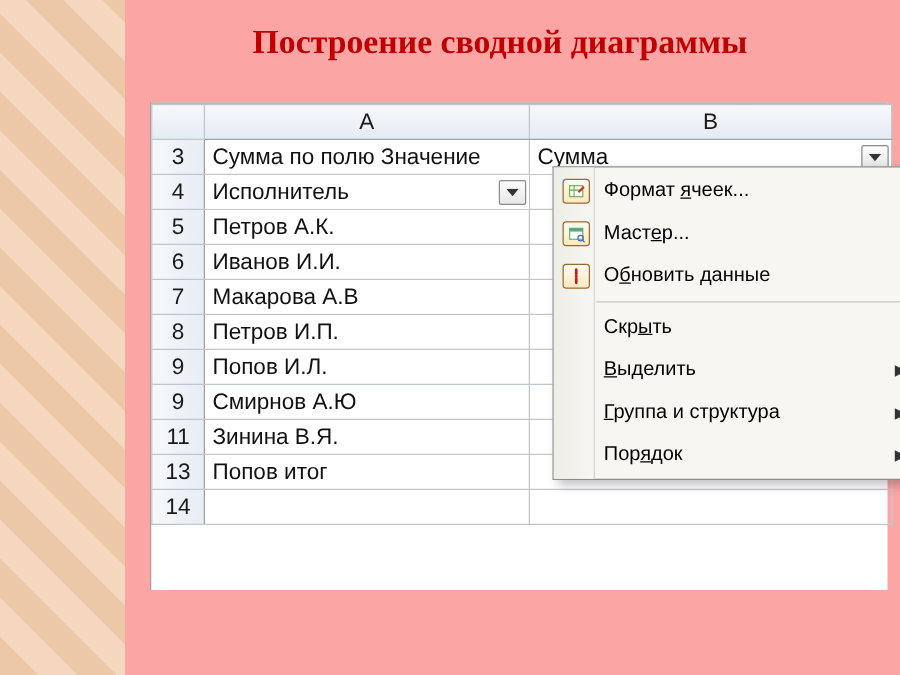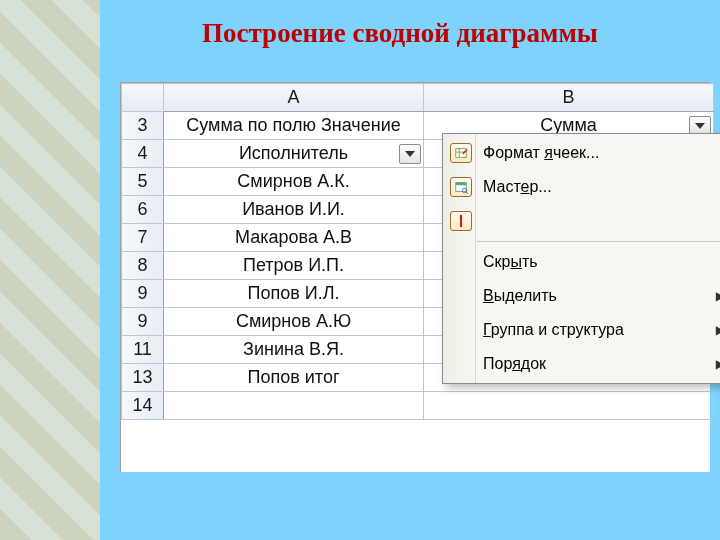--- a/index.html
+++ b/index.html
@@ -6,21 +6,21 @@
   html, body {
     margin: 0; padding: 0;
     width: 720px; height: 540px;
     overflow: hidden;
     font-family: Tahoma, Verdana, Arial, sans-serif;
     background: #fff;
   }
   .slide {
     position: relative;
     width: 720px; height: 540px;
-    background: #7dd3fc;
+    background: #fca5a5;
   }
   .side-pattern {
     position: absolute;
     left: 0; top: 0;
     width: 100px; height: 540px;
     background:
       repeating-linear-gradient(45deg,
         #e8d4a8 0 22px,
         #f3e7c8 22px 44px);
     opacity: 0.75;
@@ -49,21 +49,20 @@
     width: 100%;
     font-size: 18px;
     color: #111;
   }
   table.sheet td, table.sheet th {
     border: 1px solid #c1c6cc;
     padding: 3px 6px;
     height: 28px;
     white-space: nowrap;
     overflow: hidden;
-    text-align: center;
   }
   table.sheet th.colhdr {
     background: linear-gradient(#f6f8fb, #e4ebf3);
     text-align: center;
     font-weight: 400;
     color: #1a1a1a;
     border-bottom: 1px solid #9aa3ad;
   }
   table.sheet th.rowhdr {
     background: linear-gradient(to right,#f6f8fb,#e7edf4);
@@ -183,21 +182,21 @@
             <th class="rowhdr">4</th>
             <td class="picked">Исполнитель<div class="dropdown-pill">
                 <svg viewBox="0 0 10 6">
                   <path d="M0 0 L10 0 L5 6 Z" fill="#333"></path>
                 </svg>
               </div></td>
             <td></td>
           </tr>
           <tr>
             <th class="rowhdr">5</th>
-            <td>Смирнов А.К.</td>
+            <td>Петров А.К.</td>
             <td></td>
           </tr>
           <tr>
             <th class="rowhdr">6</th>
             <td>Иванов И.И.</td>
             <td></td>
           </tr>
           <tr>
             <th class="rowhdr">7</th>
             <td>Макарова А.В</td>
@@ -267,20 +266,21 @@
       </div>
       <div class="menu-row">
         <div class="menu-icon-col">
           <div class="ico-box">
             <svg viewBox="0 0 16 16">
               <path d="M8 2v4M8 10v4" stroke="#b22" stroke-width="2.5" stroke-linecap="round"></path>
               <circle cx="8" cy="8" r="1.3" fill="#b22"></circle>
             </svg>
           </div>
         </div>
+        <div class="menu-label">О<span class="mnemonic">б</span>новить данные</div>
         <div class="menu-arrow"></div>
       </div>
       <div class="menu-sep"></div>
       <div class="menu-row">
         <div class="menu-icon-col"></div>
         <div class="menu-label">Скр<span class="mnemonic">ы</span>ть</div>
         <div class="menu-arrow"></div>
       </div>
       <div class="menu-row">
         <div class="menu-icon-col"></div>

